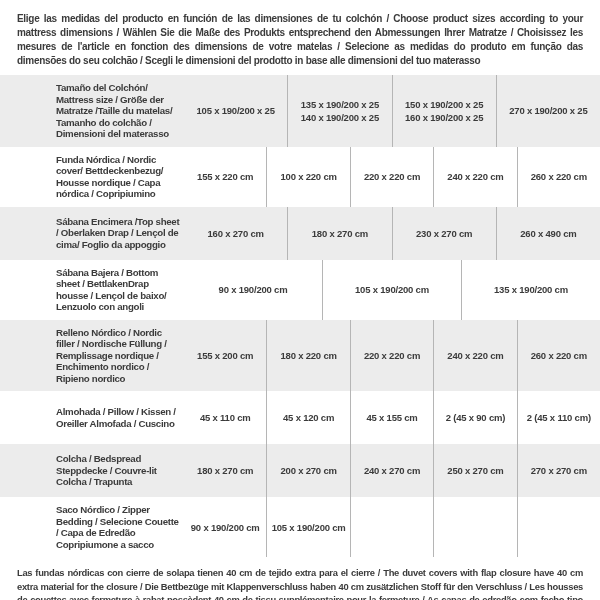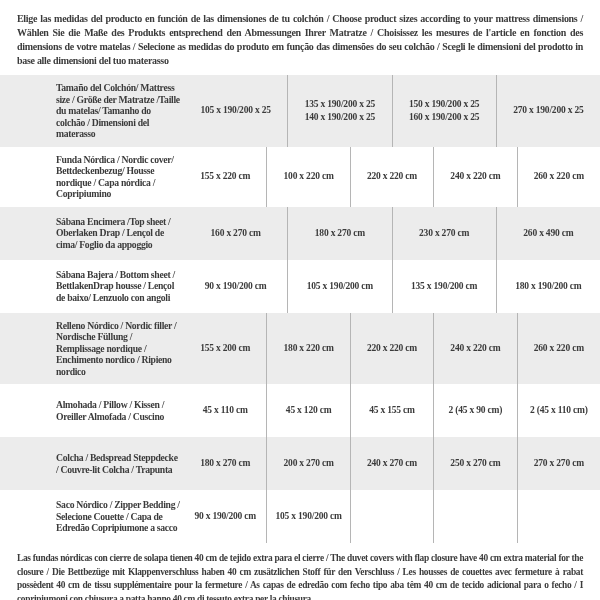--- a/index.html
+++ b/index.html
@@ -9,21 +9,21 @@
     --bg:#ffffff;
   }
   html,body{margin:0;padding:0;}
   body{
     width:600px;height:600px;overflow:hidden;
     background:var(--bg);
     color:var(--text);
     font-family:"Liberation Sans",sans-serif;
     -webkit-font-smoothing:antialiased;
   }
-  .page{width:600px;height:600px;display:flex;flex-direction:column;font-family:Liberation Serif, serif;}
+  .page{width:600px;height:600px;display:flex;flex-direction:column;}
   .intro{
     font-weight:bold;
     font-size:10px;
     line-height:14px;
     letter-spacing:-0.3px;
     text-align:justify;
     margin:12px 17px 7px 17px;
   }
   .size-table{
     width:600px;
@@ -137,23 +137,20 @@
     <div class="label">Sábana Bajera / Bottom sheet / BettlakenDrap housse / Lençol de baixo/ Lenzuolo con angoli</div>
   <div class="cell">
           <span>90 x 190/200 cm</span>
         </div>
         <div class="cell">
           <span>105 x 190/200 cm</span>
         </div>
         <div class="cell">
           <span>135 x 190/200 cm</span>
         </div>
-        <div class="cell">
-          <span>180 x 190/200 cm</span>
-        </div>
       </div>
 
   <div class="row">
     <div class="label">Relleno Nórdico / Nordic filler / Nordische Füllung / Remplissage nordique / Enchimento nordico / Ripieno nordico</div>
   <div class="cell">
           <span>155 x 200 cm</span>
         </div>
         <div class="cell">
           <span>180 x 220 cm</span>
         </div>

